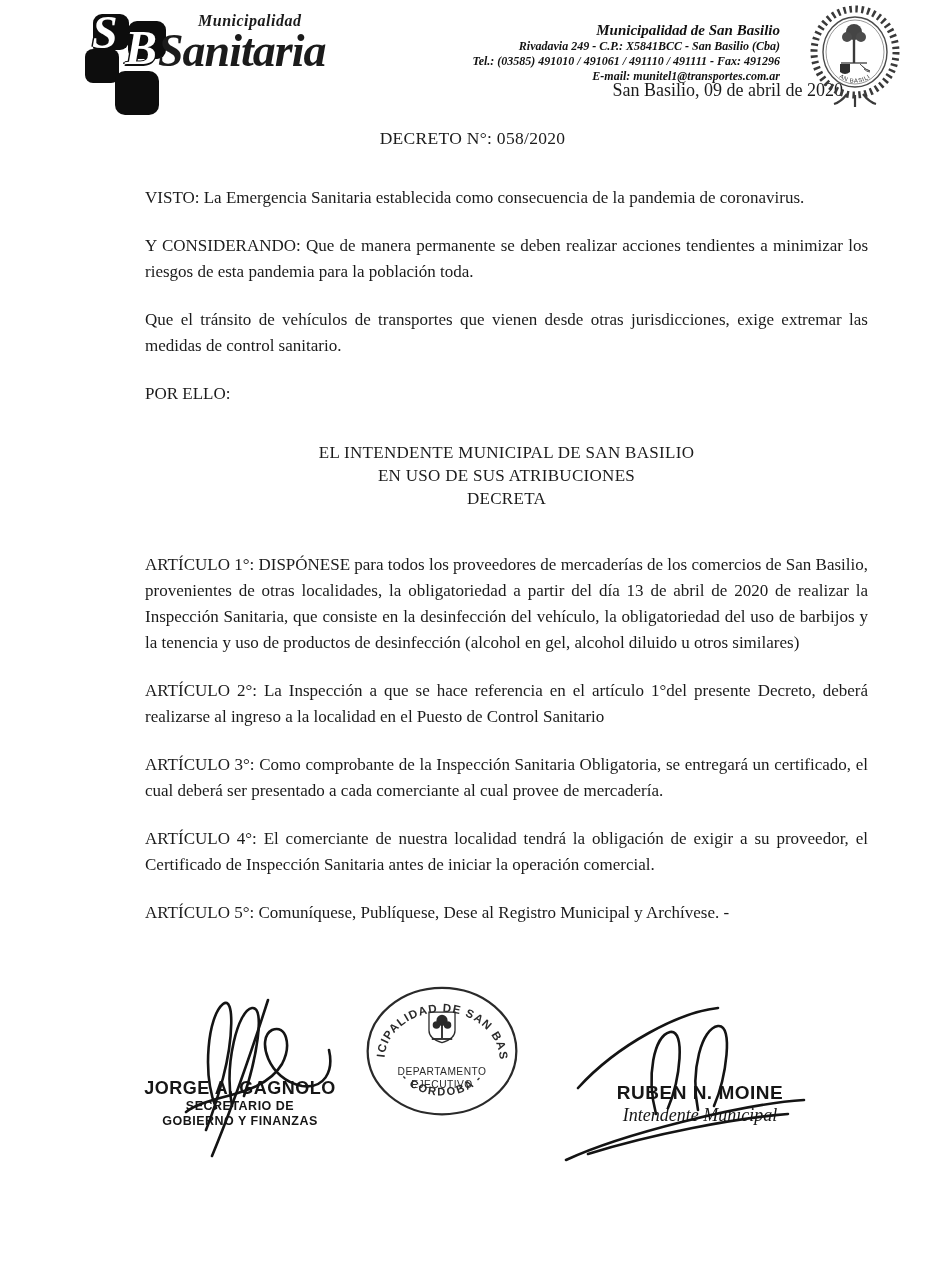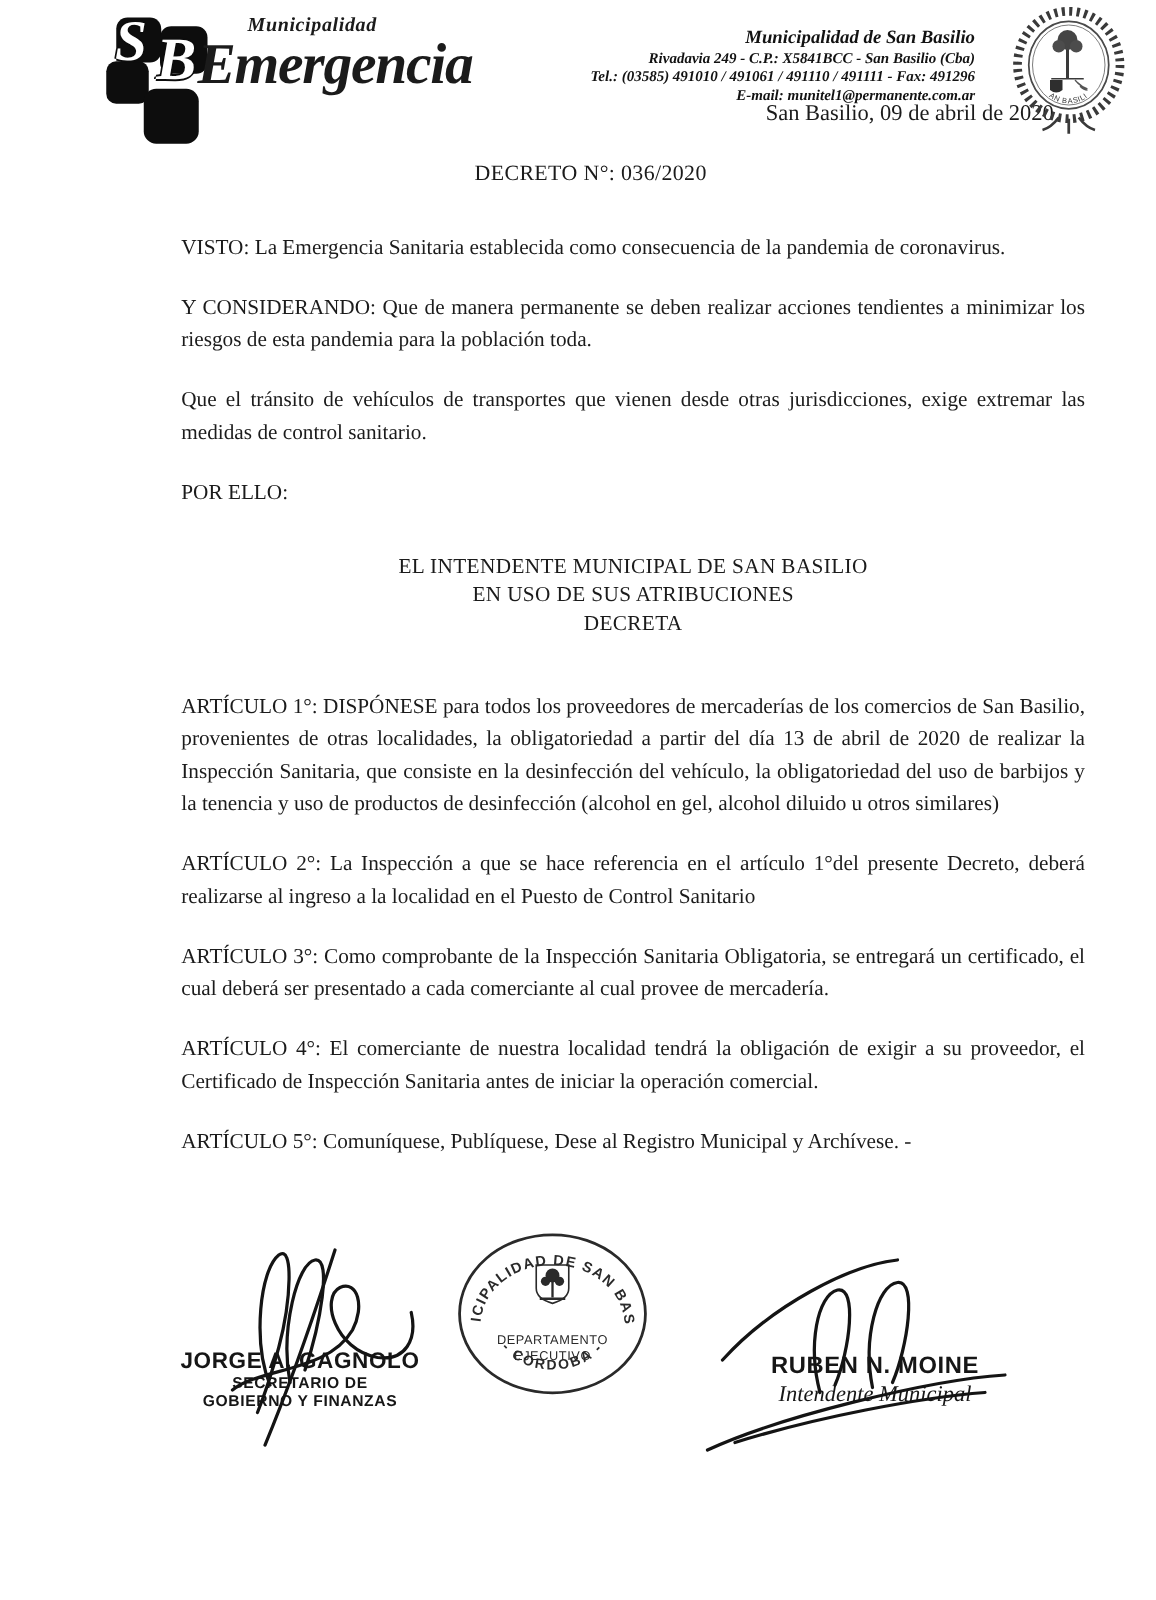--- a/index.html
+++ b/index.html
@@ -69,28 +69,28 @@
       <span class="sq sq3"></span>
       <span class="sq sq1"></span>
       <span class="sq sq4"></span>
       <span class="sq sq2"></span>
       <span class="logo-letter logo-s">S</span>
       <span class="logo-letter logo-b">B</span>
     </div>
 
     <div class="brand">
       <div class="brand-top">Municipalidad</div>
-      <div class="brand-bottom">Emergencia</div>
+      <div class="brand-bottom">Sanitaria</div>
     </div>
 
     <div class="contact">
       <div class="contact-name">Municipalidad de San Basilio</div>
       <div class="contact-line">Rivadavia 249 - C.P.: X5841BCC - San Basilio (Cba)</div>
       <div class="contact-line">Tel.: (03585) 491010 / 491061 / 491110 / 491111 - Fax: 491296</div>
-      <div class="contact-line">E-mail: munitel1@permanente.com.ar</div>
+      <div class="contact-line">E-mail: munitel1@transportes.com.ar</div>
     </div>
 
     <svg class="crest" width="104" height="108" viewBox="0 0 104 108">
       <ellipse cx="52" cy="47" rx="41" ry="43" fill="none" stroke="#3a3a3a" stroke-width="7" stroke-dasharray="2.5 3.5"></ellipse>
       <ellipse cx="52" cy="47" rx="32" ry="35" fill="#ffffff" stroke="#4a4a4a" stroke-width="1.4"></ellipse>
       <ellipse cx="52" cy="47" rx="29" ry="32" fill="none" stroke="#6a6a6a" stroke-width="0.7"></ellipse>
       <line x1="51" y1="30" x2="51" y2="58" stroke="#3a3a3a" stroke-width="2.4"></line>
       <circle cx="51" cy="27" r="8" fill="#454545"></circle>
       <circle cx="44" cy="32" r="5" fill="#4c4c4c"></circle>
       <circle cx="58" cy="32" r="5" fill="#4c4c4c"></circle>
@@ -99,21 +99,21 @@
       <path d="M 57 59 q 5 6 10 7 M 59 61 q 4 4 8 5 M 61 64 q 3 3 6 3" stroke="#555" stroke-width="1" fill="none"></path>
       <path id="crestArc" d="M 36 72 A 22 18 0 0 0 68 72" fill="none"></path>
       <text font-size="6" letter-spacing="0.5" fill="#333">
         <textPath href="#crestArc" startOffset="50%" text-anchor="middle">SAN BASILIO</textPath>
       </text>
       <path d="M 44 89 q -6 8 -13 10 M 52 90 v 12 M 60 89 q 6 8 13 10" stroke="#3a3a3a" stroke-width="2.2" fill="none"></path>
     </svg>
   </header>
 
   <div class="dateline">San Basilio, 09 de abril de 2020</div>
-  <div class="decree-no">DECRETO N°: 036/2020</div>
+  <div class="decree-no">DECRETO N°: 058/2020</div>
 
   <main class="body">
     <p>VISTO: La Emergencia Sanitaria establecida como consecuencia de la pandemia de coronavirus.</p>
     <p>Y CONSIDERANDO: Que de manera permanente se deben realizar acciones tendientes a minimizar los riesgos de esta pandemia para la población toda.</p>
     <p>Que el tránsito de vehículos de transportes que vienen desde otras jurisdicciones, exige extremar las medidas de control sanitario.</p>
     <p>POR ELLO:</p>
 
     <div class="center-heads">
       <div>EL INTENDENTE MUNICIPAL DE SAN BASILIO</div>
       <div>EN USO DE SUS ATRIBUCIONES</div>

